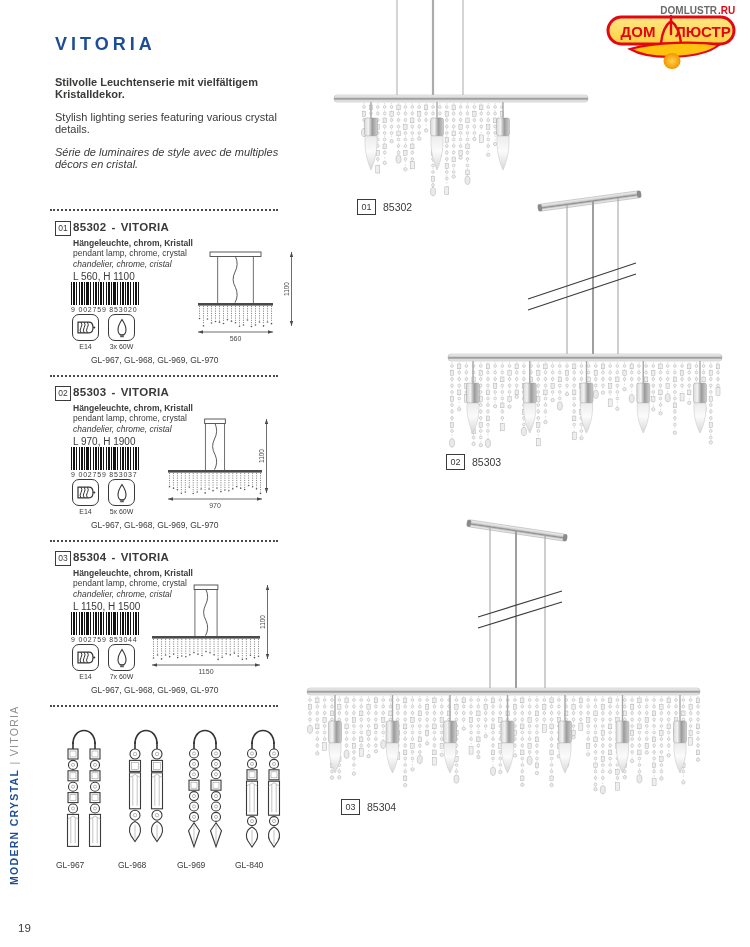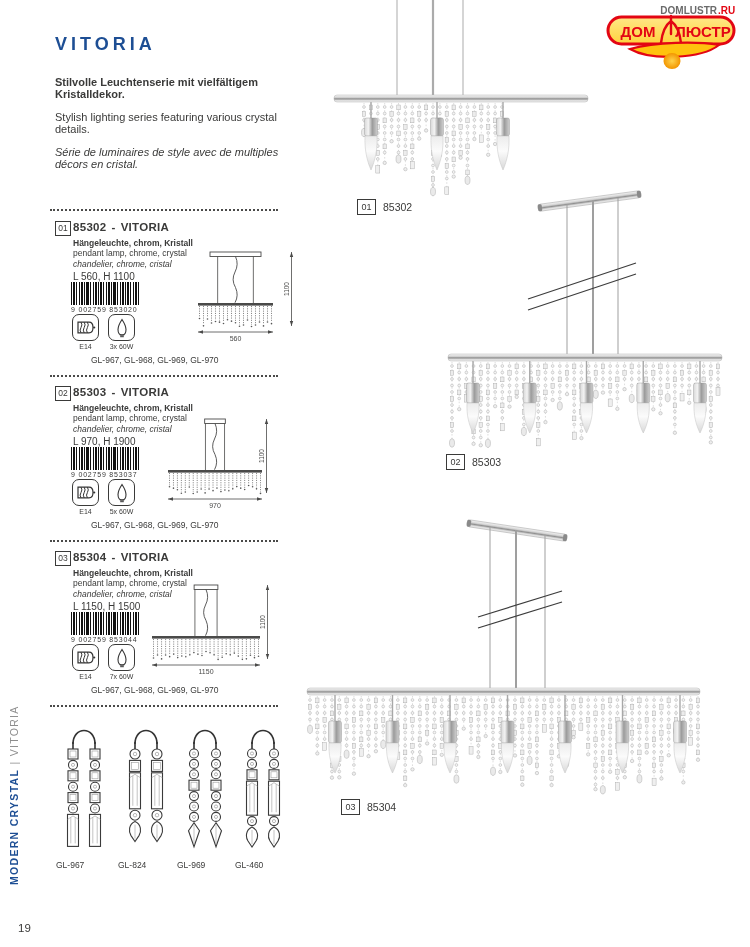--- a/index.html
+++ b/index.html
@@ -1749,21 +1749,21 @@
         <rect x="35.5" y="44.4" width="7" height="7" fill="none" stroke="#9a9a9a" stroke-width="0.6"></rect>
         <rect x="33.5" y="54.8" width="11" height="36" fill="#fff" stroke="#3a3a3a" stroke-width="1.1"></rect>
         <line x1="36.8" y1="57.8" x2="36.8" y2="87.8" stroke="#9a9a9a" stroke-width="0.6"></line>
         <line x1="41.2" y1="57.8" x2="41.2" y2="87.8" stroke="#9a9a9a" stroke-width="0.6"></line>
         <path d="M33.5,59.8 L39,56.3 L44.5,59.8" fill="none" stroke="#9a9a9a" stroke-width="0.6"></path>
         <circle cx="39" cy="97.19999999999999" r="5" fill="#fff" stroke="#3a3a3a" stroke-width="1.1"></circle>
         <circle cx="39" cy="97.19999999999999" r="1.75" fill="none" stroke="#8a8a8a" stroke-width="0.6"></circle>
         <path d="M39,103.6 C32.5,106.6 32.5,113.6 35,117.6 C37,120.6 39,123.6 39,123.6 C39,123.6 41,120.6 43,117.6 C45.5,113.6 45.5,106.6 39,103.6 Z" fill="#fff" stroke="#3a3a3a" stroke-width="1.1"></path>
         <line x1="39" y1="106.6" x2="39" y2="120.6" stroke="#9a9a9a" stroke-width="0.6"></line>
       </svg>
-    <div class="pendant-label">GL-824</div>
+    <div class="pendant-label">GL-968</div>
   </div>
   <div class="pendant-col pc2">
     <svg class="pendant" width="56" height="134" viewBox="0 0 56 134">
         <path d="M17,26 C17,8 39,8 39,26" fill="none" stroke="#333" stroke-width="1.6"></path>
         <line x1="17" y1="24" x2="17" y2="31" stroke="#333" stroke-width="1.6"></line>
         <line x1="39" y1="24" x2="39" y2="31" stroke="#333" stroke-width="1.6"></line>
         <circle cx="17" cy="35.5" r="4.5" fill="#fff" stroke="#3a3a3a" stroke-width="1.1"></circle>
         <circle cx="17" cy="35.5" r="1.575" fill="none" stroke="#8a8a8a" stroke-width="0.6"></circle>
         <circle cx="17" cy="45.9" r="4.5" fill="#fff" stroke="#3a3a3a" stroke-width="1.1"></circle>
         <circle cx="17" cy="45.9" r="1.575" fill="none" stroke="#8a8a8a" stroke-width="0.6"></circle>
@@ -1825,21 +1825,21 @@
         <rect x="36" y="53.8" width="6" height="6" fill="none" stroke="#9a9a9a" stroke-width="0.6"></rect>
         <rect x="33.5" y="63.199999999999996" width="11" height="34" fill="#fff" stroke="#3a3a3a" stroke-width="1.1"></rect>
         <line x1="36.8" y1="66.19999999999999" x2="36.8" y2="94.19999999999999" stroke="#9a9a9a" stroke-width="0.6"></line>
         <line x1="41.2" y1="66.19999999999999" x2="41.2" y2="94.19999999999999" stroke="#9a9a9a" stroke-width="0.6"></line>
         <path d="M33.5,68.19999999999999 L39,64.69999999999999 L44.5,68.19999999999999" fill="none" stroke="#9a9a9a" stroke-width="0.6"></path>
         <circle cx="39" cy="103.1" r="4.5" fill="#fff" stroke="#3a3a3a" stroke-width="1.1"></circle>
         <circle cx="39" cy="103.1" r="1.575" fill="none" stroke="#8a8a8a" stroke-width="0.6"></circle>
         <path d="M39,109 C32.5,112 32.5,119 35,123 C37,126 39,129 39,129 C39,129 41,126 43,123 C45.5,119 45.5,112 39,109 Z" fill="#fff" stroke="#3a3a3a" stroke-width="1.1"></path>
         <line x1="39" y1="112" x2="39" y2="126" stroke="#9a9a9a" stroke-width="0.6"></line>
       </svg>
-    <div class="pendant-label">GL-460</div>
+    <div class="pendant-label">GL-840</div>
   </div>
 
   <div class="side">
     <span class="side-cat">MODERN CRYSTAL</span><span class="side-div"> | </span><span class="side-ser">VITORIA</span>
   </div>
   <div class="pagenum">19</div>
 
 </div>
 
 </body></html>

